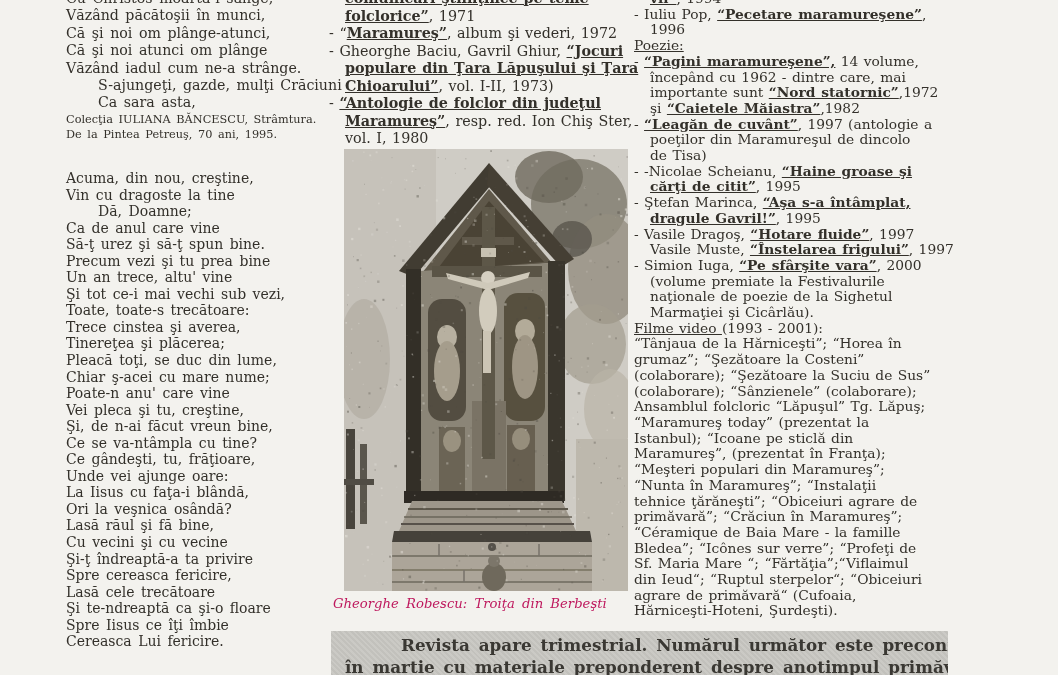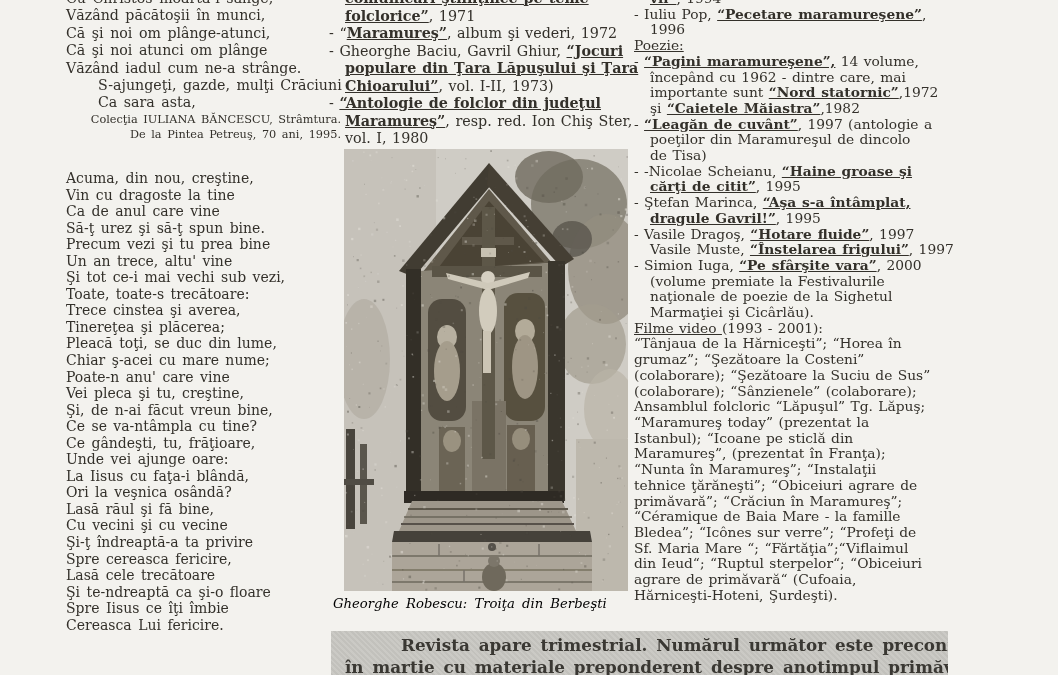--- a/index.html
+++ b/index.html
@@ -9,29 +9,29 @@
     font-family:"DejaVu Serif","Liberation Serif",serif;
     color:#33302a;
   }
   .col{position:absolute;}
   .line{white-space:nowrap;}
   .b{font-weight:bold;text-decoration:underline;}
   .u{text-decoration:underline;margin-top:24px;}
   .ind{padding-left:32px;}
   .hang{padding-left:16px;text-indent:-16px;}
   .cont{padding-left:16px;}
-  .small{font-size:11.3px;line-height:15px;text-align:right;}
+  .small{font-size:11.3px;line-height:15px;}
 
   #left-s1{left:66px;top:-10px;width:275px;font-size:14.2px;line-height:17.4px;word-spacing:2px;}
   #left-s2{left:66px;top:170px;width:275px;font-size:14px;line-height:16.55px;word-spacing:2px;}
   #mid-bib{left:329px;top:-10px;width:305px;font-size:14.3px;line-height:17.5px;word-spacing:1px;}
   #right-bib{left:634px;top:-9px;width:335px;font-size:13.8px;line-height:15.7px;word-spacing:1px;}
 
   #photo-wrap{position:absolute;left:344px;top:149px;width:284px;height:442px;}
-  #caption{position:absolute;left:333px;top:596px;font-style:italic;font-size:13.2px;word-spacing:3px;color:#000000;}
+  #caption{position:absolute;left:333px;top:596px;font-style:italic;font-size:13.2px;word-spacing:3px;color:#be185d;}
 
   #banner{
     position:absolute;left:331px;top:631px;width:617px;height:44px;overflow:hidden;
     background:#c9c8c3;
     background-image:repeating-linear-gradient(45deg,rgba(0,0,0,0.035) 0 2px,rgba(255,255,255,0.03) 2px 4px);
     color:#3a3833;font-weight:bold;font-size:16.8px;line-height:21.5px;
     padding:4px 12px 0 14px;box-sizing:border-box;word-spacing:3px;
   }
   #banner .l1{text-indent:56px;white-space:nowrap;}
   #banner .l2{white-space:nowrap;}
@@ -46,20 +46,21 @@
     <div class="line"><span>Că şi noi atunci om plânge</span></div>
     <div class="line"><span>Văzând iadul cum ne-a strânge.</span></div>
     <div class="line ind"><span>S-ajungeţi, gazde, mulţi Crăciuni</span></div>
     <div class="line ind"><span>Ca sara asta,</span></div>
     <div class="line small"><span>Colecţia IULIANA BĂNCESCU, Strâmtura.</span></div>
     <div class="line small"><span>De la Pintea Petreuş, 70 ani, 1995.</span></div>
   </div>
 <div id="left-s2" class="col">
     <div class="line"><span>Acuma, din nou, creştine,</span></div>
     <div class="line"><span>Vin cu dragoste la tine</span></div>
+    <div class="line ind"><span>Dă, Doamne;</span></div>
     <div class="line"><span>Ca de anul care vine</span></div>
     <div class="line"><span>Să-ţ urez şi să-ţ spun bine.</span></div>
     <div class="line"><span>Precum vezi şi tu prea bine</span></div>
     <div class="line"><span>Un an trece, altu' vine</span></div>
     <div class="line"><span>Şi tot ce-i mai vechi sub vezi,</span></div>
     <div class="line"><span>Toate, toate-s trecătoare:</span></div>
     <div class="line"><span>Trece cinstea şi averea,</span></div>
     <div class="line"><span>Tinereţea şi plăcerea;</span></div>
     <div class="line"><span>Pleacă toţi, se duc din lume,</span></div>
     <div class="line"><span>Chiar ş-acei cu mare nume;</span></div>
@@ -723,20 +724,21 @@
     <div class="line cont"><span>Marmaţiei şi Cicârlău).</span></div>
     <div class="line"><span class="u">Filme video </span><span>(1993 - 2001):</span></div>
     <div class="line"><span>“Tânjaua de la Hărniceşti”; “Horea în</span></div>
     <div class="line"><span>grumaz”; “Şezătoare la Costeni”</span></div>
     <div class="line"><span>(colaborare); “Şezătoare la Suciu de Sus”</span></div>
     <div class="line"><span>(colaborare); “Sânzienele” (colaborare);</span></div>
     <div class="line"><span>Ansamblul folcloric “Lăpuşul” Tg. Lăpuş;</span></div>
     <div class="line"><span>“Maramureş today” (prezentat la</span></div>
     <div class="line"><span>Istanbul); “Icoane pe sticlă din</span></div>
     <div class="line"><span>Maramureş”, (prezentat în Franţa);</span></div>
+    <div class="line"><span>“Meşteri populari din Maramureş”;</span></div>
     <div class="line"><span>“Nunta în Maramureş”; “Instalaţii</span></div>
     <div class="line"><span>tehnice ţărăneşti”; “Obiceiuri agrare de</span></div>
     <div class="line"><span>primăvară”; “Crăciun în Maramureş”;</span></div>
     <div class="line"><span>“Céramique de Baia Mare - la famille</span></div>
     <div class="line"><span>Bledea”; “Icônes sur verre”; “Profeţi de</span></div>
     <div class="line"><span>Sf. Maria Mare “; “Fărtăţia”;“Viflaimul</span></div>
     <div class="line"><span>din Ieud“; “Ruptul sterpelor“; “Obiceiuri</span></div>
     <div class="line"><span>agrare de primăvară“ (Cufoaia,</span></div>
     <div class="line"><span>Hărniceşti-Hoteni, Şurdeşti).</span></div>
   </div>

